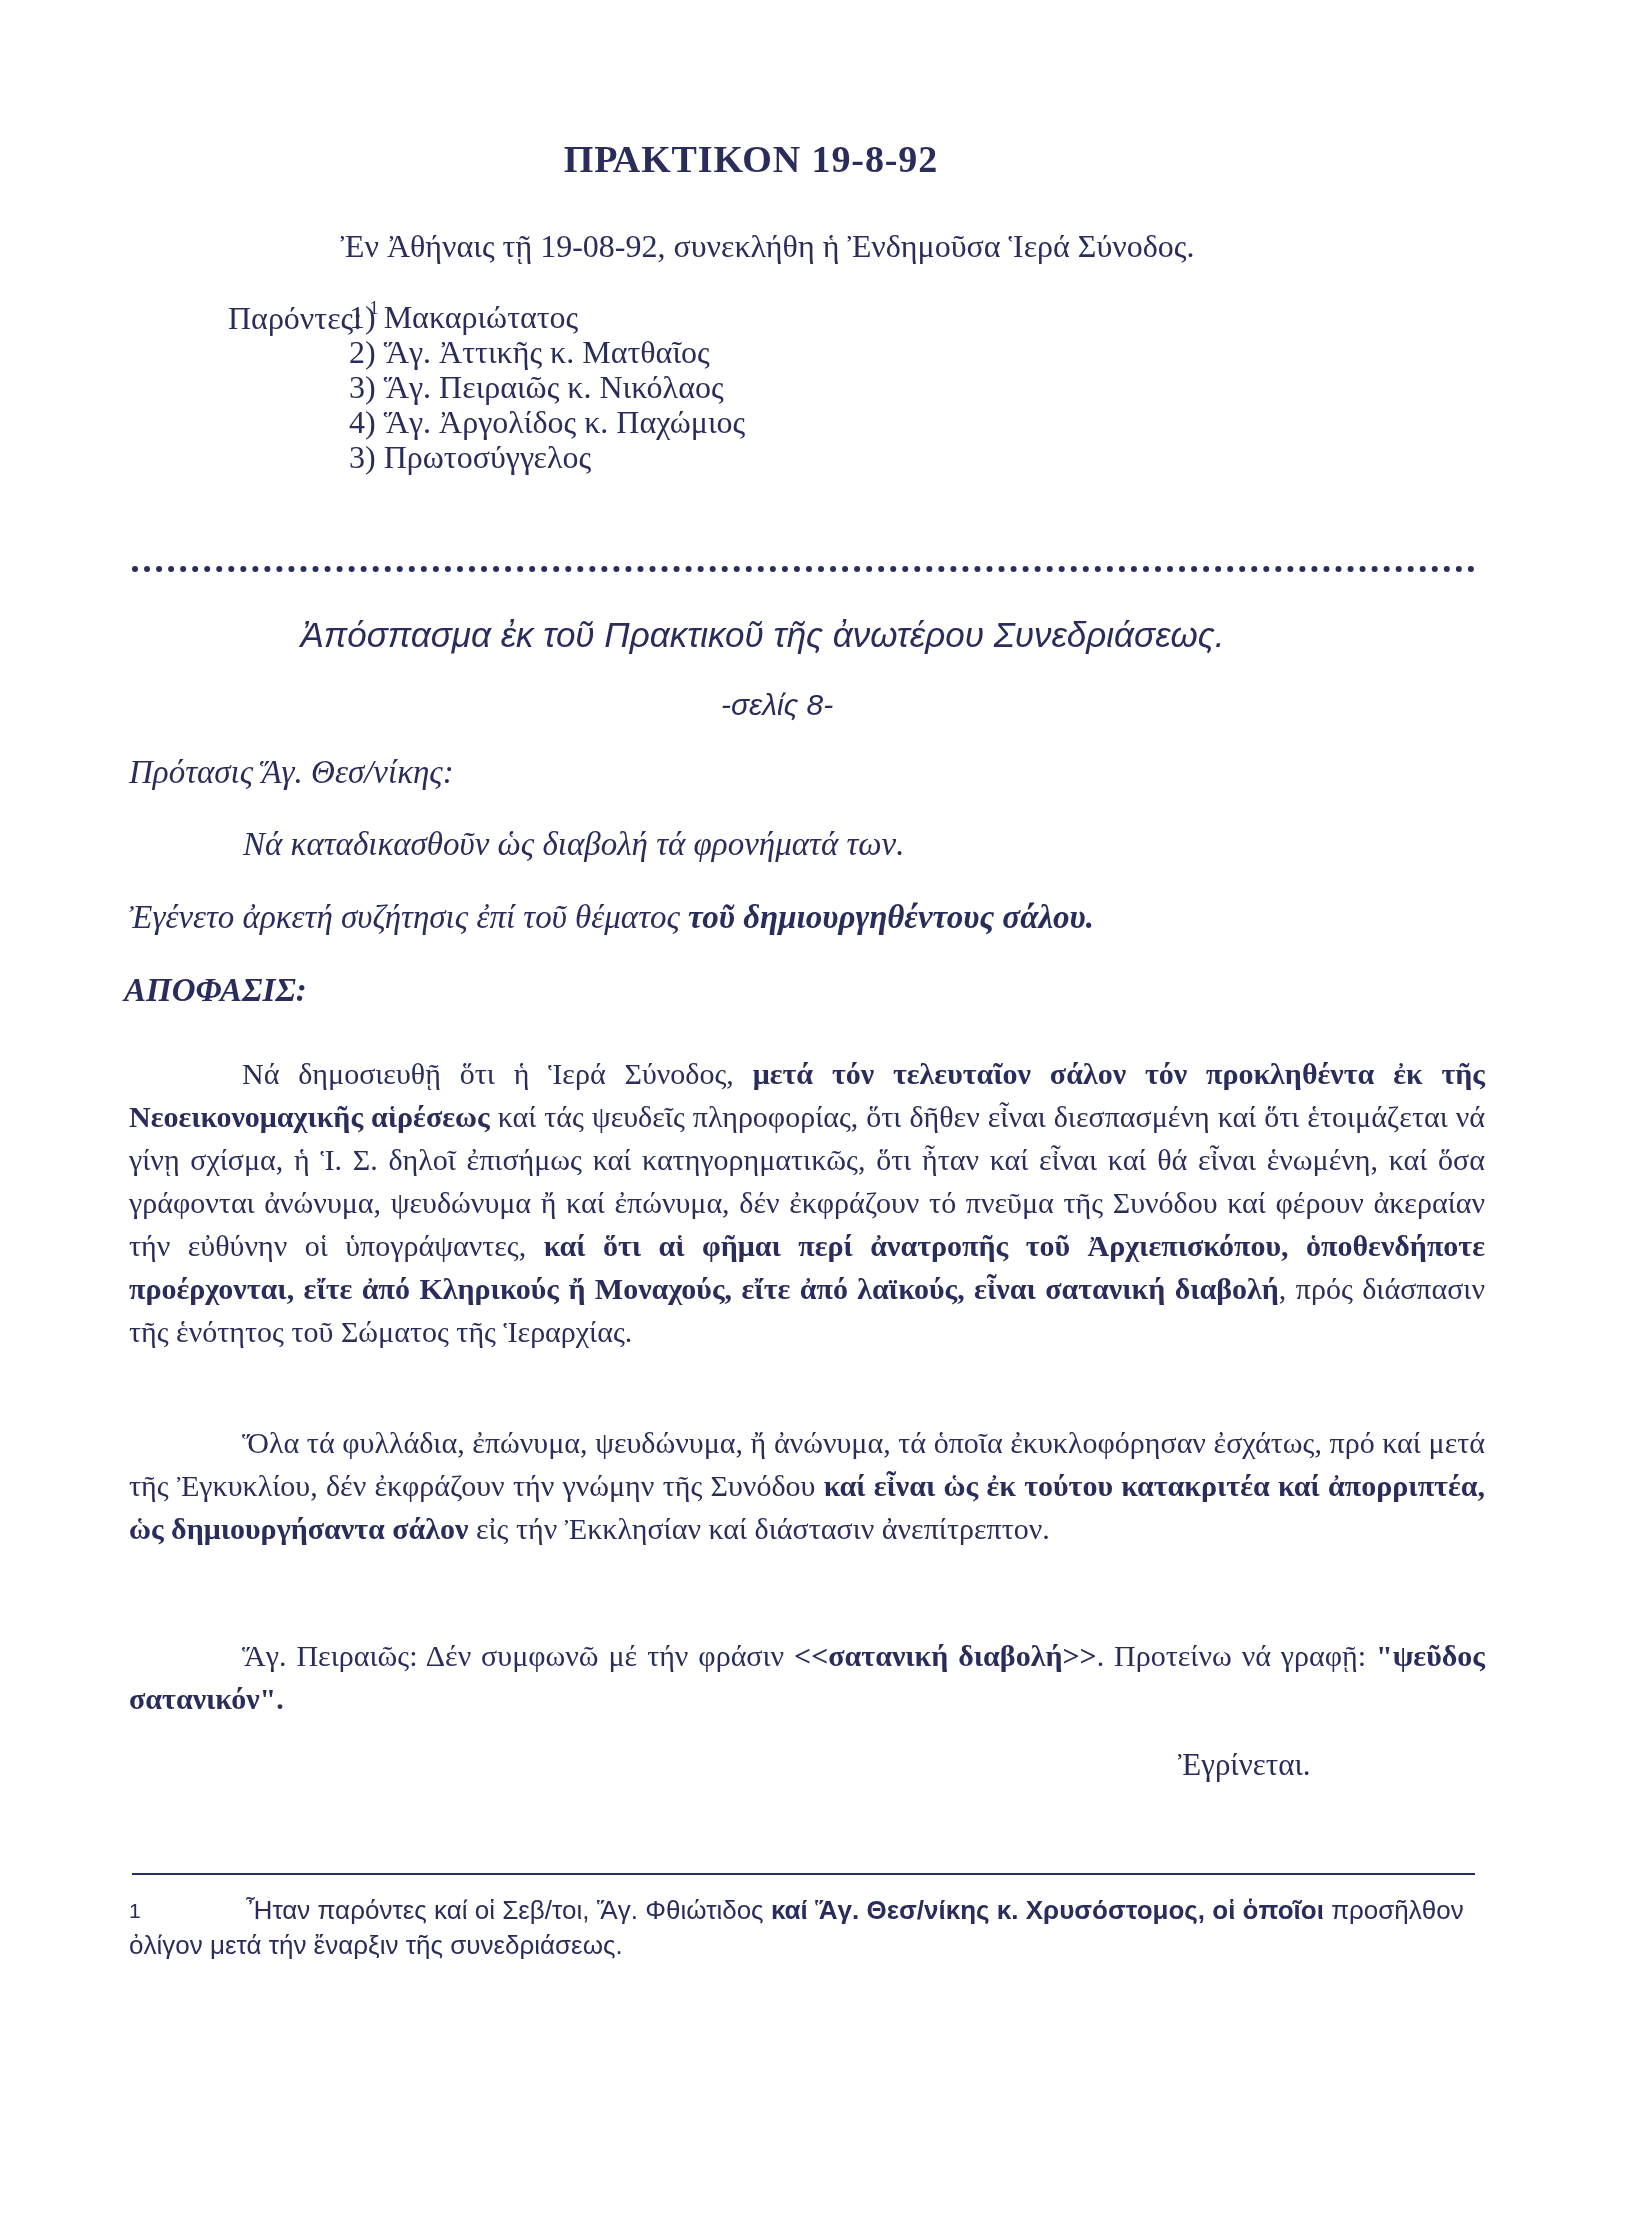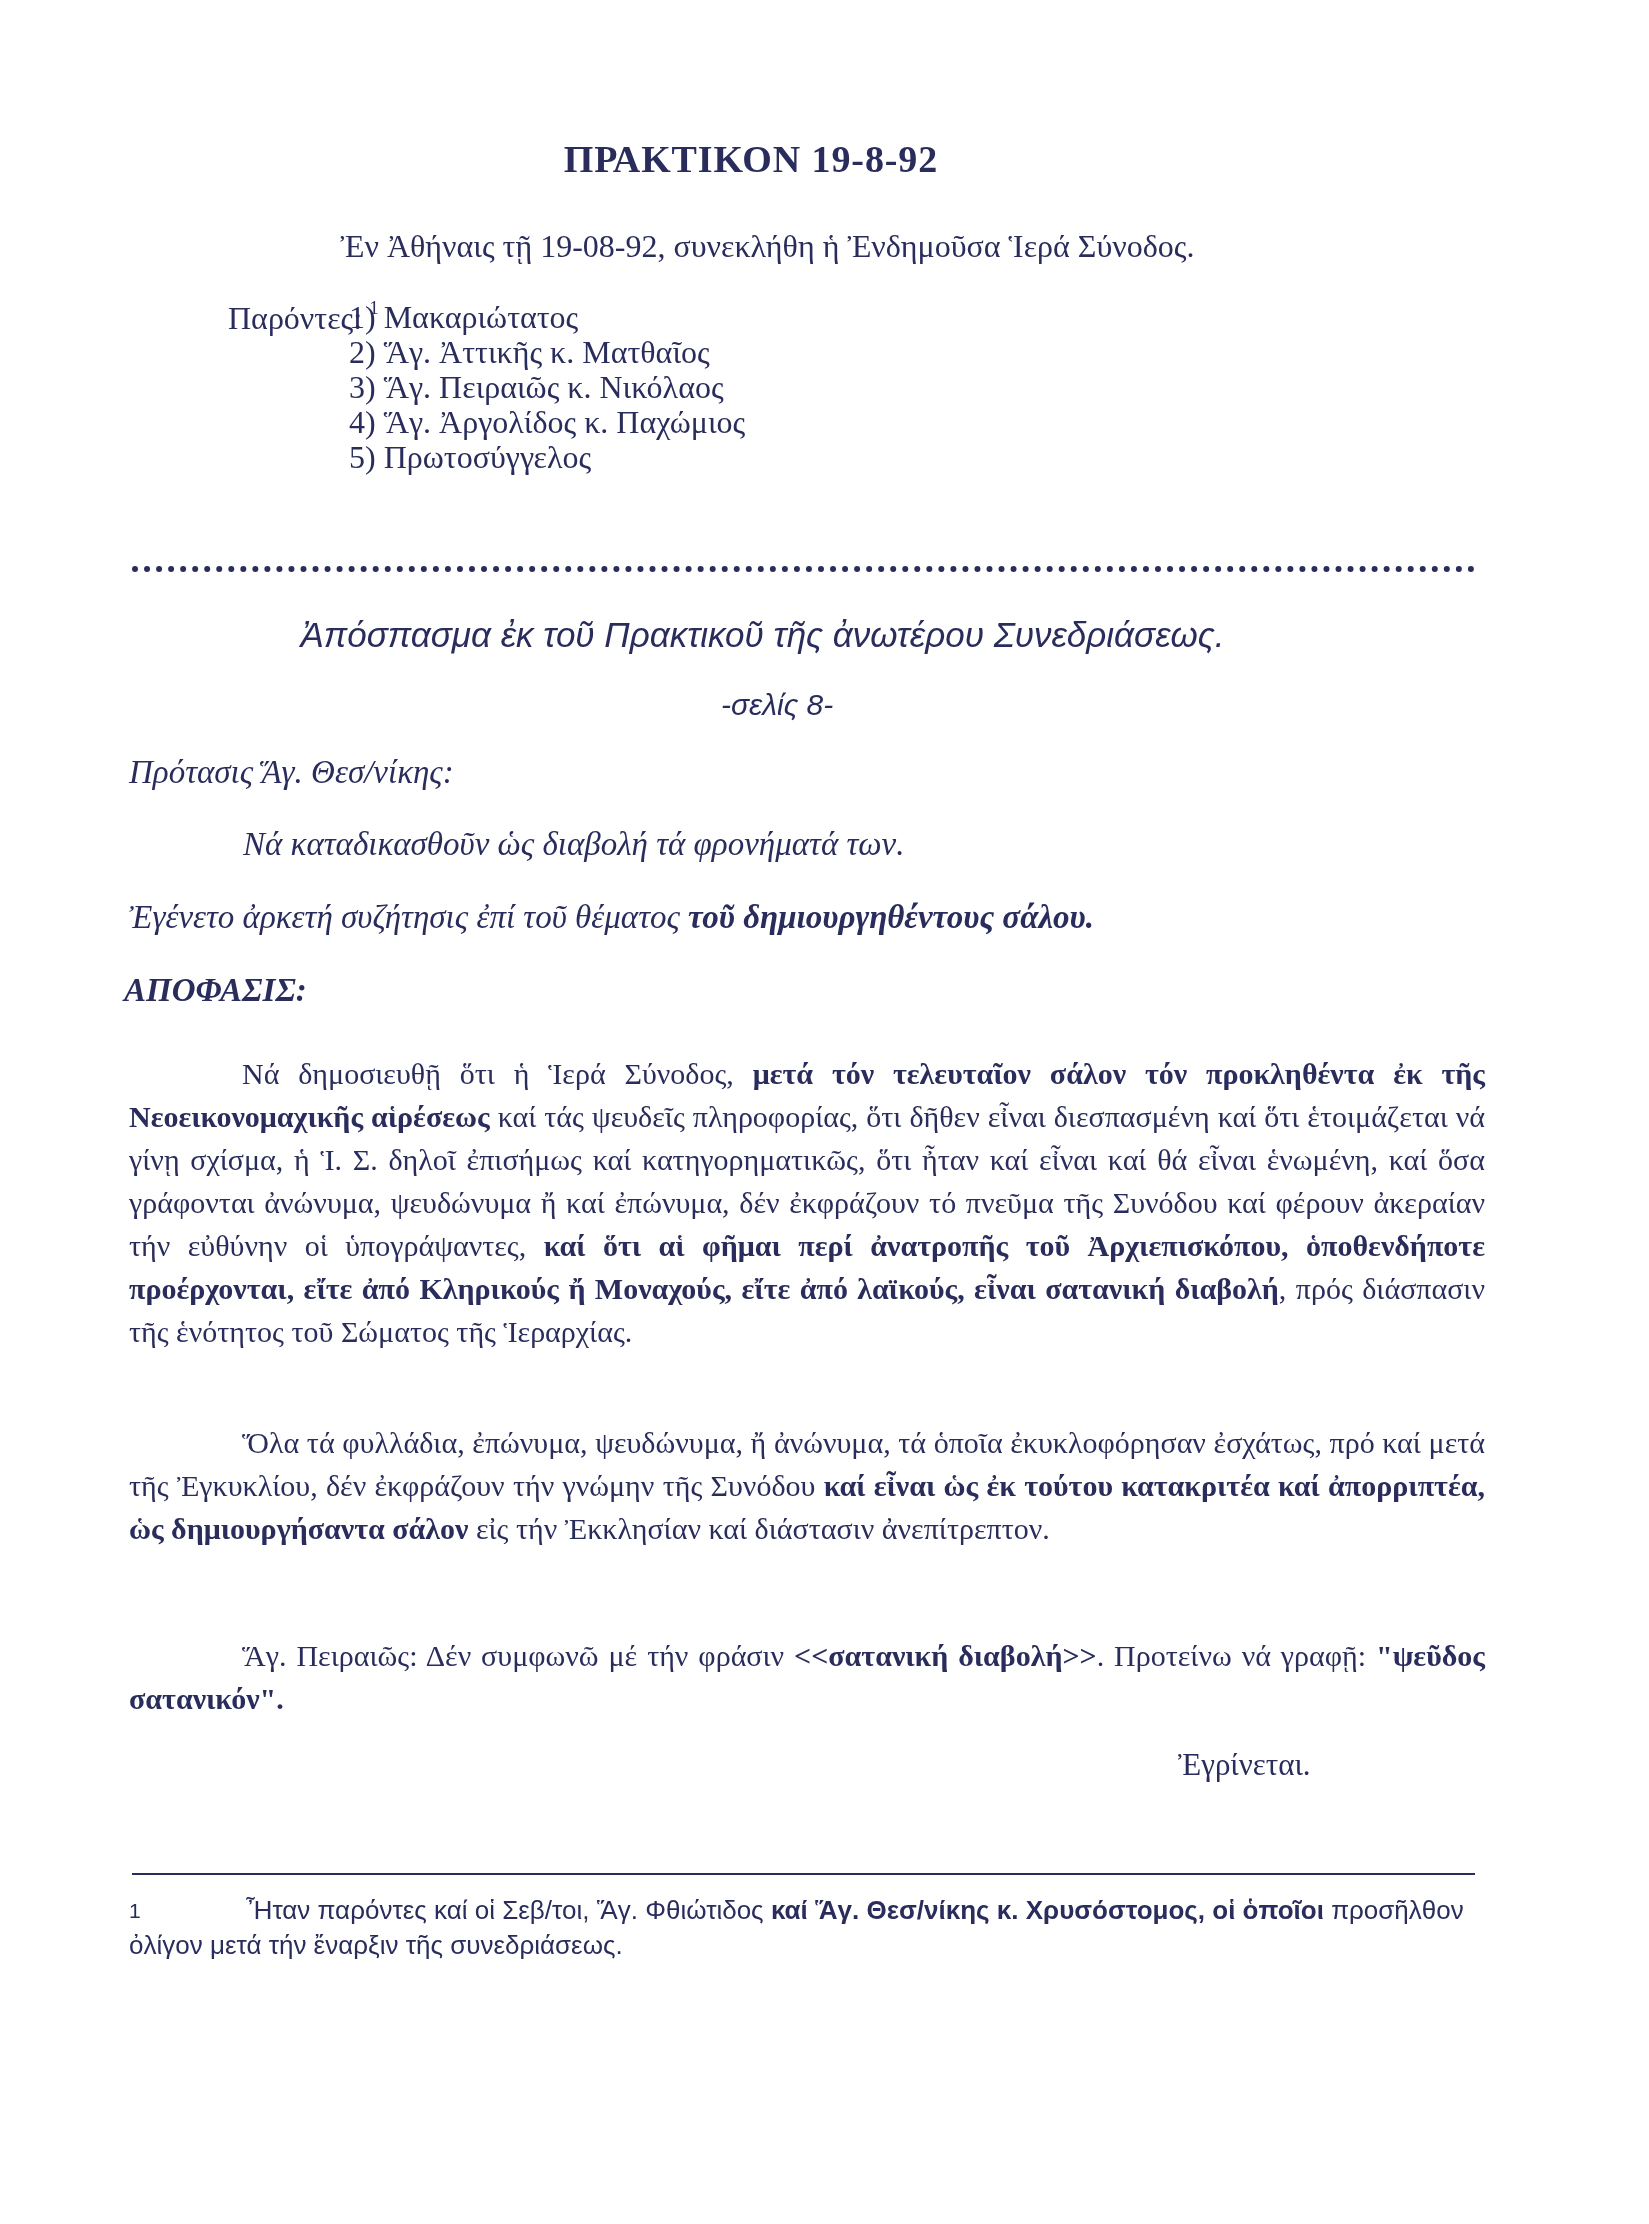--- a/index.html
+++ b/index.html
@@ -37,21 +37,21 @@
 
 <div class="abs title">ΠΡΑΚΤΙΚΟΝ 19-8-92</div>
 <div class="abs intro">Ἐν Ἀθήναις τῇ 19-08-92, συνεκλήθη ἡ Ἐνδημοῦσα Ἱερά Σύνοδος.</div>
 
 <div class="abs present-label"><span>Παρόντες:</span><sup>1</sup></div>
 <div class="abs present-list">
   <div>1) Μακαριώτατος</div>
   <div>2) Ἅγ. Ἀττικῆς κ. Ματθαῖος</div>
   <div>3) Ἅγ. Πειραιῶς κ. Νικόλαος</div>
   <div>4) Ἅγ. Ἀργολίδος κ. Παχώμιος</div>
-  <div>5) Πρωτοσύγγελος</div>
+  <div>3) Πρωτοσύγγελος</div>
 </div>
 
 <div class="abs dotted"></div>
 
 <div class="abs extract-title">Ἀπόσπασμα ἐκ τοῦ Πρακτικοῦ τῆς ἀνωτέρου Συνεδριάσεως.</div>
 <div class="abs page-ref">-σελίς 8-</div>
 
 <div class="abs proposal-label">Πρότασις Ἅγ. Θεσ/νίκης:</div>
 <div class="abs proposal-text">Νά καταδικασθοῦν ὡς διαβολή τά φρονήματά των.</div>
 

